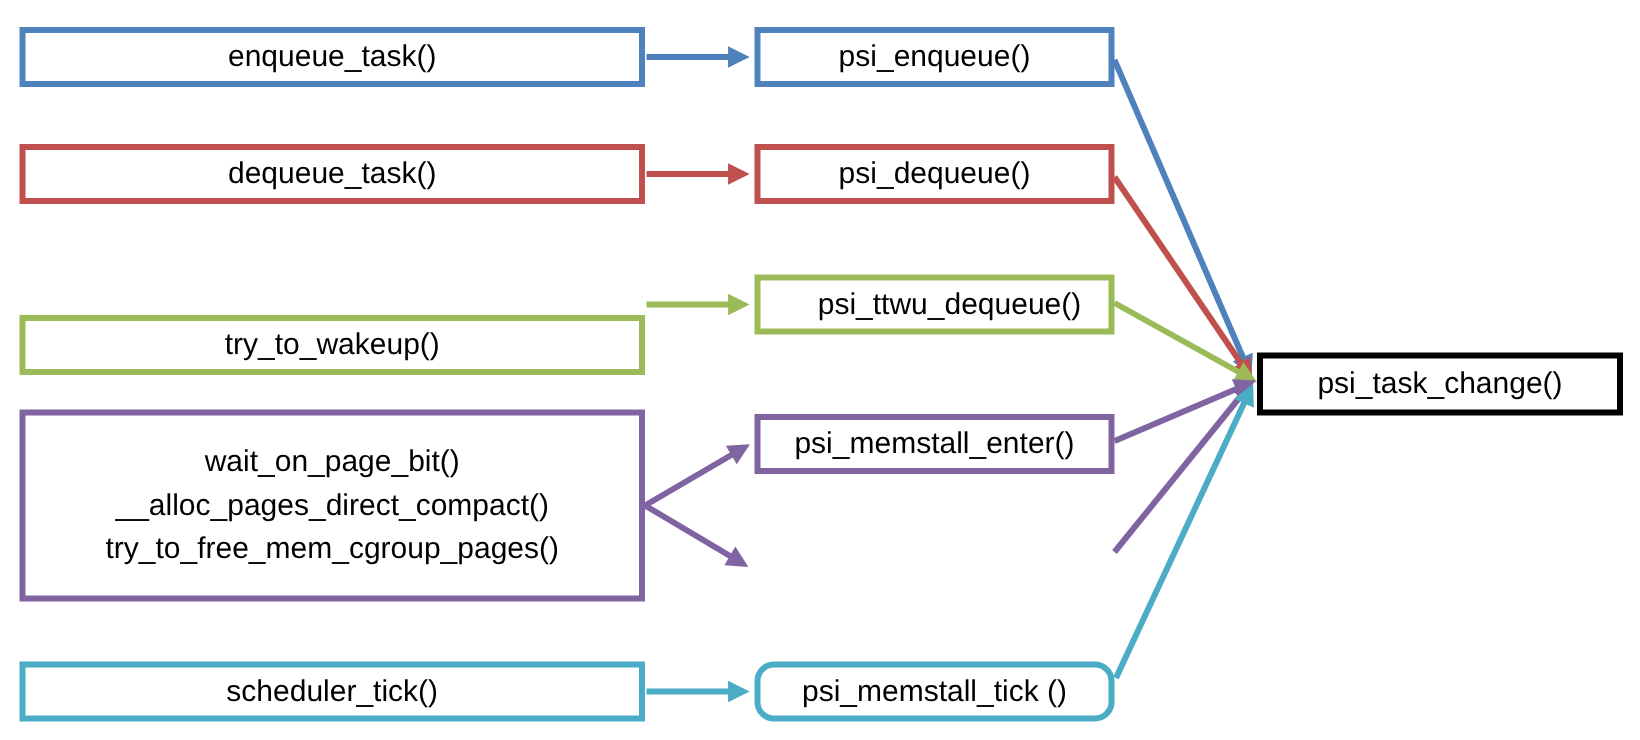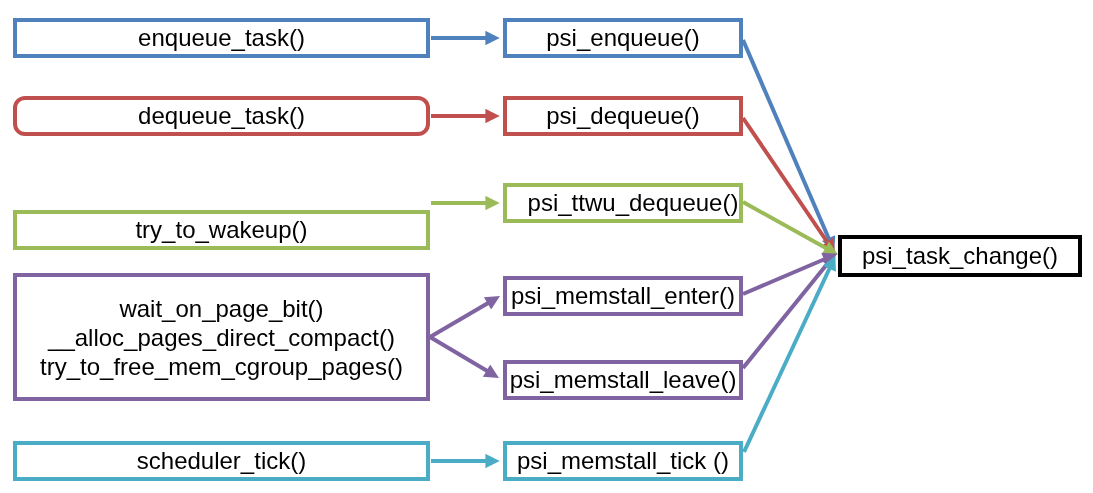--- a/index.html
+++ b/index.html
@@ -19,45 +19,45 @@
     z-index: 2;
   }
   .node {
     position: absolute;
     box-sizing: border-box;
     background: #ffffff;
     border: 4px solid #c2410c;
     display: flex;
     align-items: center;
     justify-content: center;
-    font-size: 24px;
+    font-size: 20px;
     color: #000000;
     text-align: center;
     z-index: 1;
     white-space: nowrap;
   }
   .node.multi {
     flex-direction: column;
     line-height: 29px;
   }
   
   .L { left: 13px; width: 417px; height: 40px; }
   .L1 { top: 18px; }
-  .L2 { top: 96px; border-radius: 12px; }
+  .L2 { top: 96px; }
   .L3 { top: 182px; }
   .L4 { top: 273px; height: 128px; }
   .L5 { top: 441px; }
   
   .M { left: 503px; width: 240px; height: 40px; }
   .M1 { top: 18px; }
   .M2 { top: 96px; }
   .M3 { top: 183px; }
   .M4 { top: 276px; }
   .M5 { top: 360px; }
-  .M6 { top: 441px; }
+  .M6 { top: 441px; border-radius: 13px; }
   
   .T { left: 838px; top: 235px; width: 244px; height: 42px; z-index: 3; }
 </style>
 </head>
 <body>
 
 <div class="canvas">
 
   <div class="node L L1" style="border-color: rgb(79, 129, 189);">
     <span>enqueue_task()</span>
@@ -81,23 +81,20 @@
     <span>psi_enqueue()</span>
   </div>
   <div class="node M M2" style="border-color: rgb(192, 80, 77);">
     <span>psi_dequeue()</span>
   </div>
   <div class="node M M3" style="border-color: rgb(155, 187, 89); padding-left: 20px;">
     <span>psi_ttwu_dequeue()</span>
   </div>
   <div class="node M M4" style="border-color: rgb(128, 100, 162);">
     <span>psi_memstall_enter()</span>
-  </div>
-  <div class="node M M5" style="border-color: rgb(128, 100, 162);">
-    <span>psi_memstall_leave()</span>
   </div>
   <div class="node M M6" style="border-color: rgb(75, 172, 198);">
     <span>psi_memstall_tick ()</span>
   </div>
 
   <div class="node T" style="border-color: rgb(0, 0, 0); justify-content: center;">
     <span>psi_task_change()</span>
   </div>
 
   <svg class="edges-layer" viewBox="0 0 1093 493" xmlns="http://www.w3.org/2000/svg">

